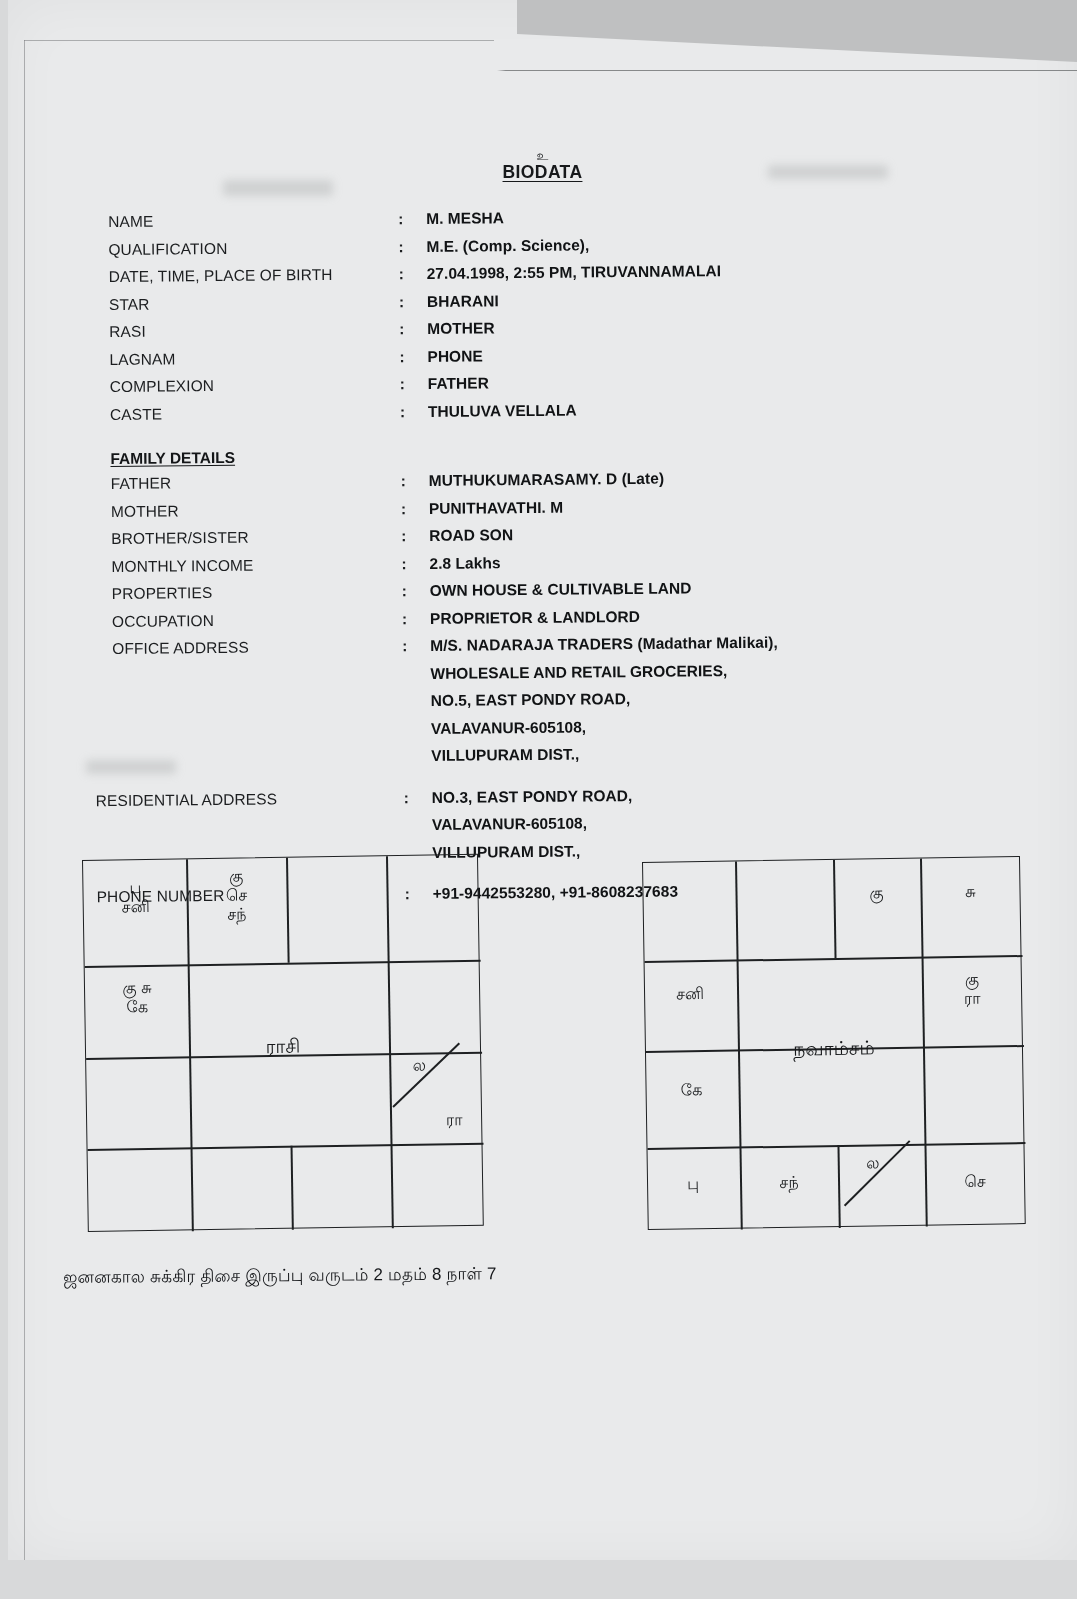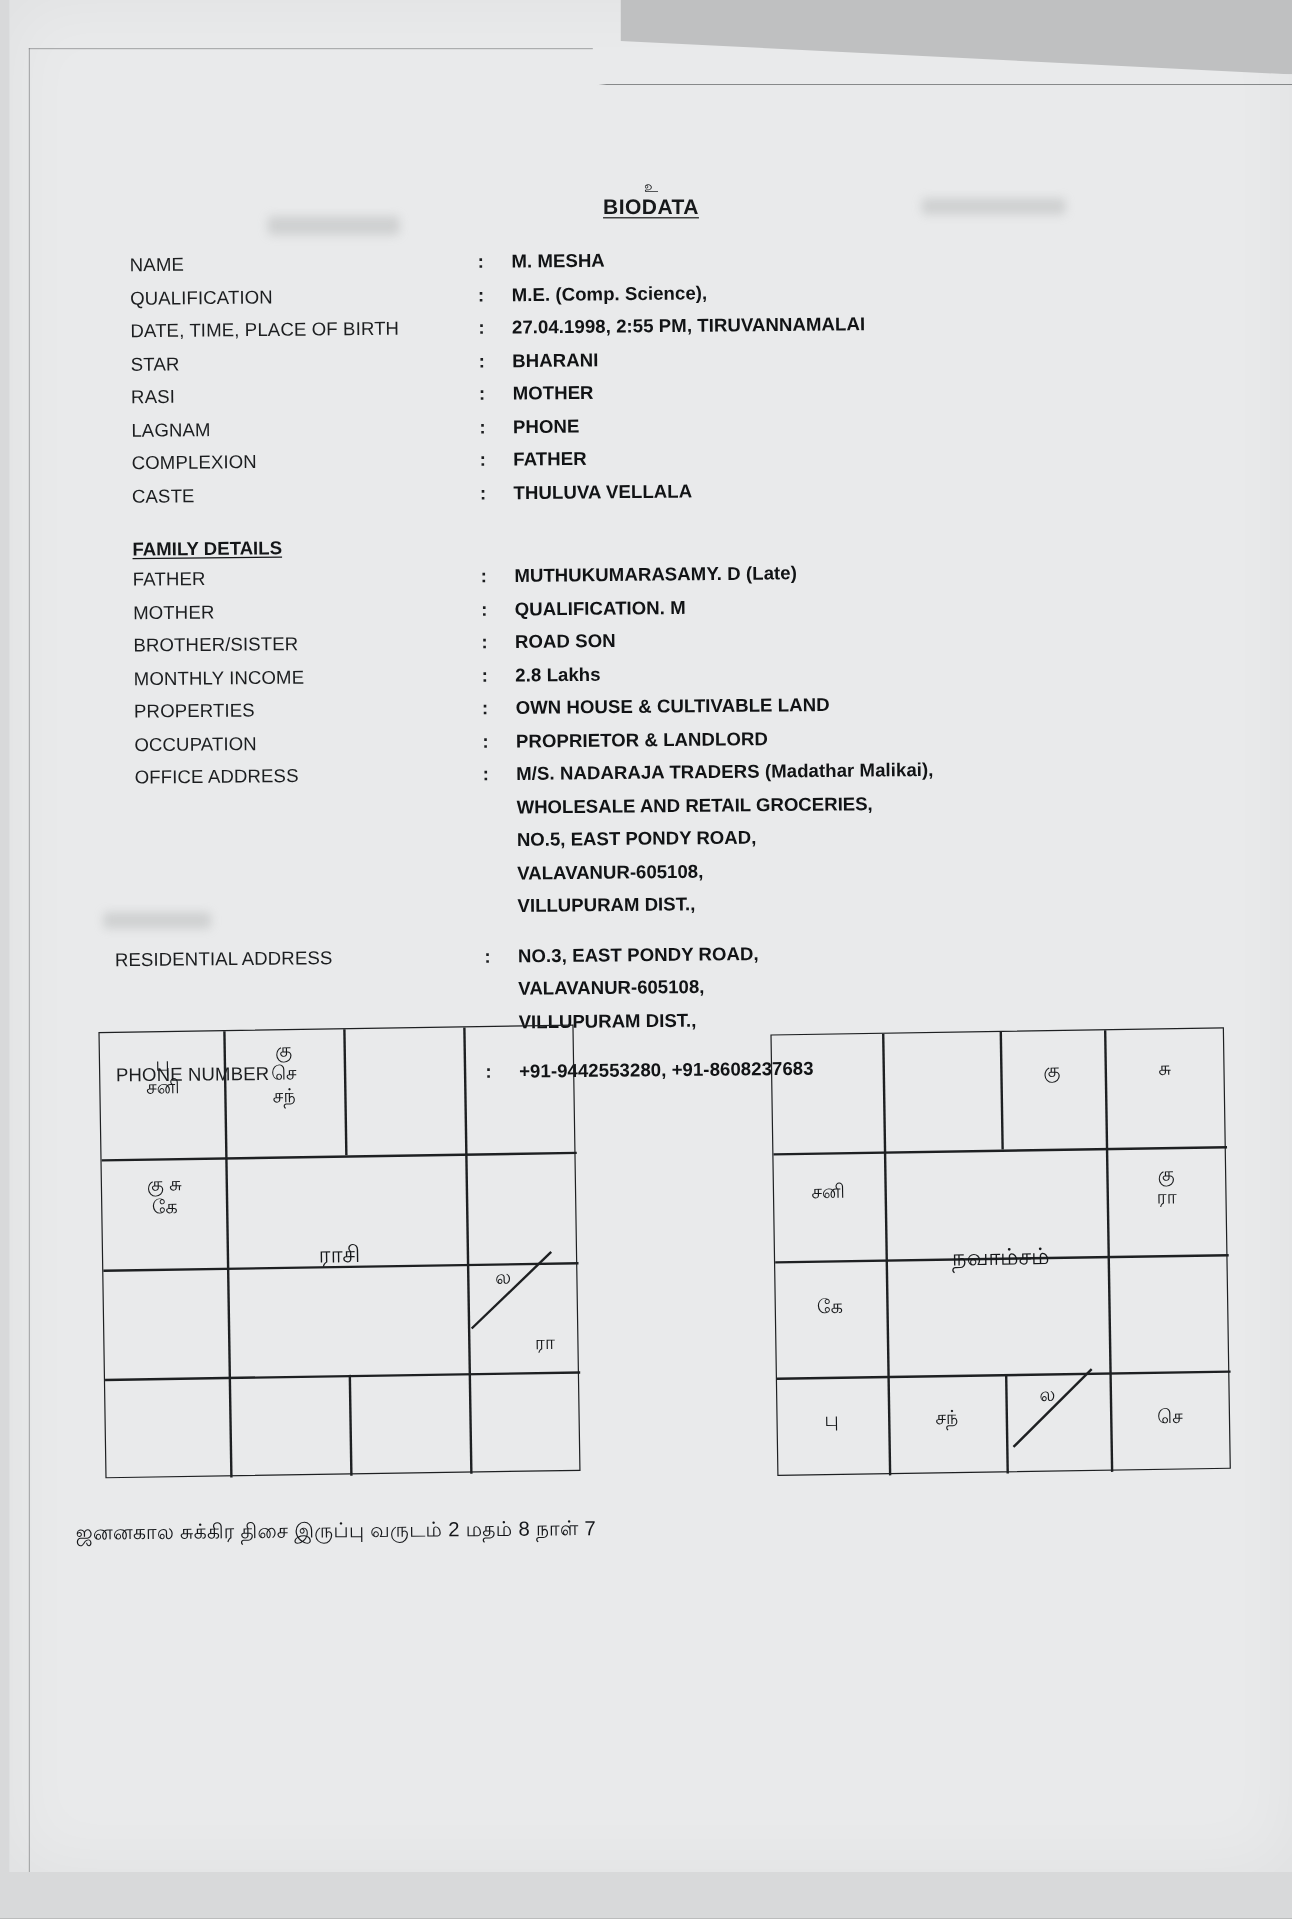--- a/index.html
+++ b/index.html
@@ -271,21 +271,21 @@
 
       <div class="row">
         <div class="label">FATHER</div>
         <div class="colon">:</div>
         <div class="value">MUTHUKUMARASAMY. D (Late)</div>
       </div>
 
       <div class="row">
         <div class="label">MOTHER</div>
         <div class="colon">:</div>
-        <div class="value">QUALIFICATION. M</div>
+        <div class="value">PUNITHAVATHI. M</div>
       </div>
 
       <div class="row">
         <div class="label">BROTHER/SISTER</div>
         <div class="colon">:</div>
         <div class="value">ROAD SON</div>
       </div>
 
       <div class="row">
         <div class="label">MONTHLY INCOME</div>

